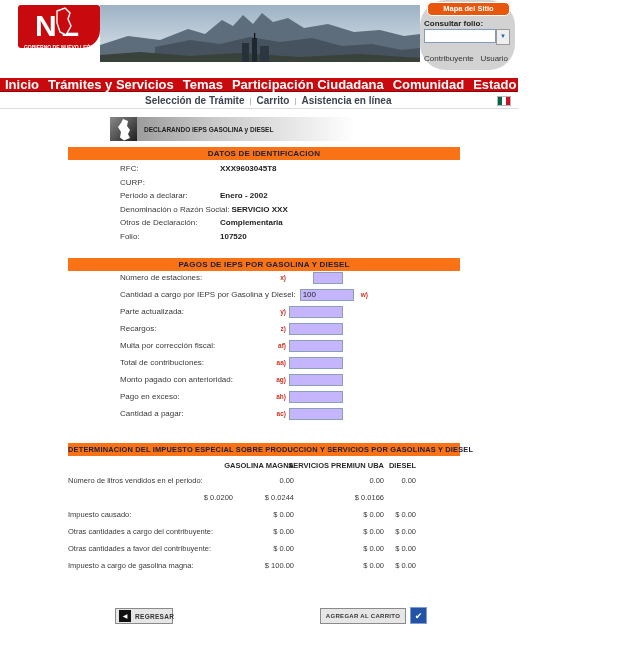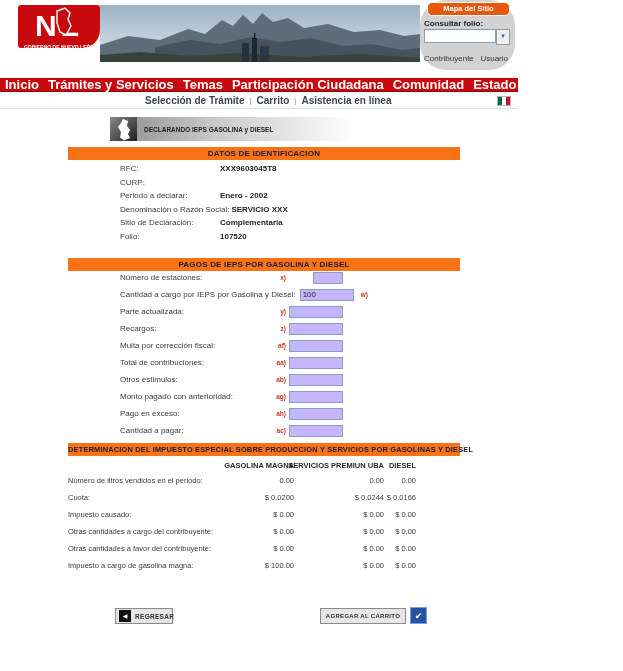--- a/index.html
+++ b/index.html
@@ -167,21 +167,21 @@
       </div>
       <div class="id-row">
         <span class="id-label">Periodo a declarar:</span>
         <span class="id-value">Enero - 2002</span>
       </div>
       <div class="id-row">
         <span class="id-label">Denominación o Razón Social:</span>
         <span class="id-value">SERVICIO XXX</span>
       </div>
       <div class="id-row">
-        <span class="id-label">Sitio de Declaración:</span>
+        <span class="id-label">Otros de Declaración:</span>
         <span class="id-value">Complementaria</span>
       </div>
       <div class="id-row">
         <span class="id-label">Folio:</span>
         <span class="id-value">107520</span>
       </div>
     </div>
 
   <div class="abs section-bar bar-pagos">PAGOS DE IEPS POR GASOLINA Y DIESEL</div>
   <div class="abs payments" id="payments">
@@ -216,27 +216,20 @@
       <div class="pay-row">
         <span class="pay-label">Multa por corrección fiscal:</span>
         <span class="pay-code">af)</span>
         <span class="input-wrap">
           <input class="pay-input" style="">
         </span>
       </div>
       <div class="pay-row">
         <span class="pay-label">Total de contribuciones:</span>
         <span class="pay-code">aa)</span>
-        <span class="input-wrap">
-          <input class="pay-input" style="">
-        </span>
-      </div>
-      <div class="pay-row">
-        <span class="pay-label">Otros estimulos:</span>
-        <span class="pay-code">ab)</span>
         <span class="input-wrap">
           <input class="pay-input" style="">
         </span>
       </div>
       <div class="pay-row">
         <span class="pay-label">Monto pagado con anterioridad:</span>
         <span class="pay-code">ag)</span>
         <span class="input-wrap">
           <input class="pay-input" style="">
         </span>
@@ -265,21 +258,20 @@
         <div class="det-cell c-num">SERVICIOS PREMIUN UBA</div>
         <div class="det-cell c-num">DIESEL</div>
       </div>
       <div class="det-grid">
         <div class="det-cell">Número de litros vendidos en el periodo:</div>
         <div class="det-cell c-num">0.00</div>
         <div class="det-cell c-num">0.00</div>
         <div class="det-cell c-num">0.00</div>
       </div>
       <div class="det-grid">
-        <div class="det-cell">Cuota:</div>
         <div class="det-cell c-num">$ 0.0200</div>
         <div class="det-cell c-num">$ 0.0244</div>
         <div class="det-cell c-num">$ 0.0166</div>
       </div>
       <div class="det-grid">
         <div class="det-cell">Impuesto causado:</div>
         <div class="det-cell c-num">$ 0.00</div>
         <div class="det-cell c-num">$ 0.00</div>
         <div class="det-cell c-num">$ 0.00</div>
       </div>

